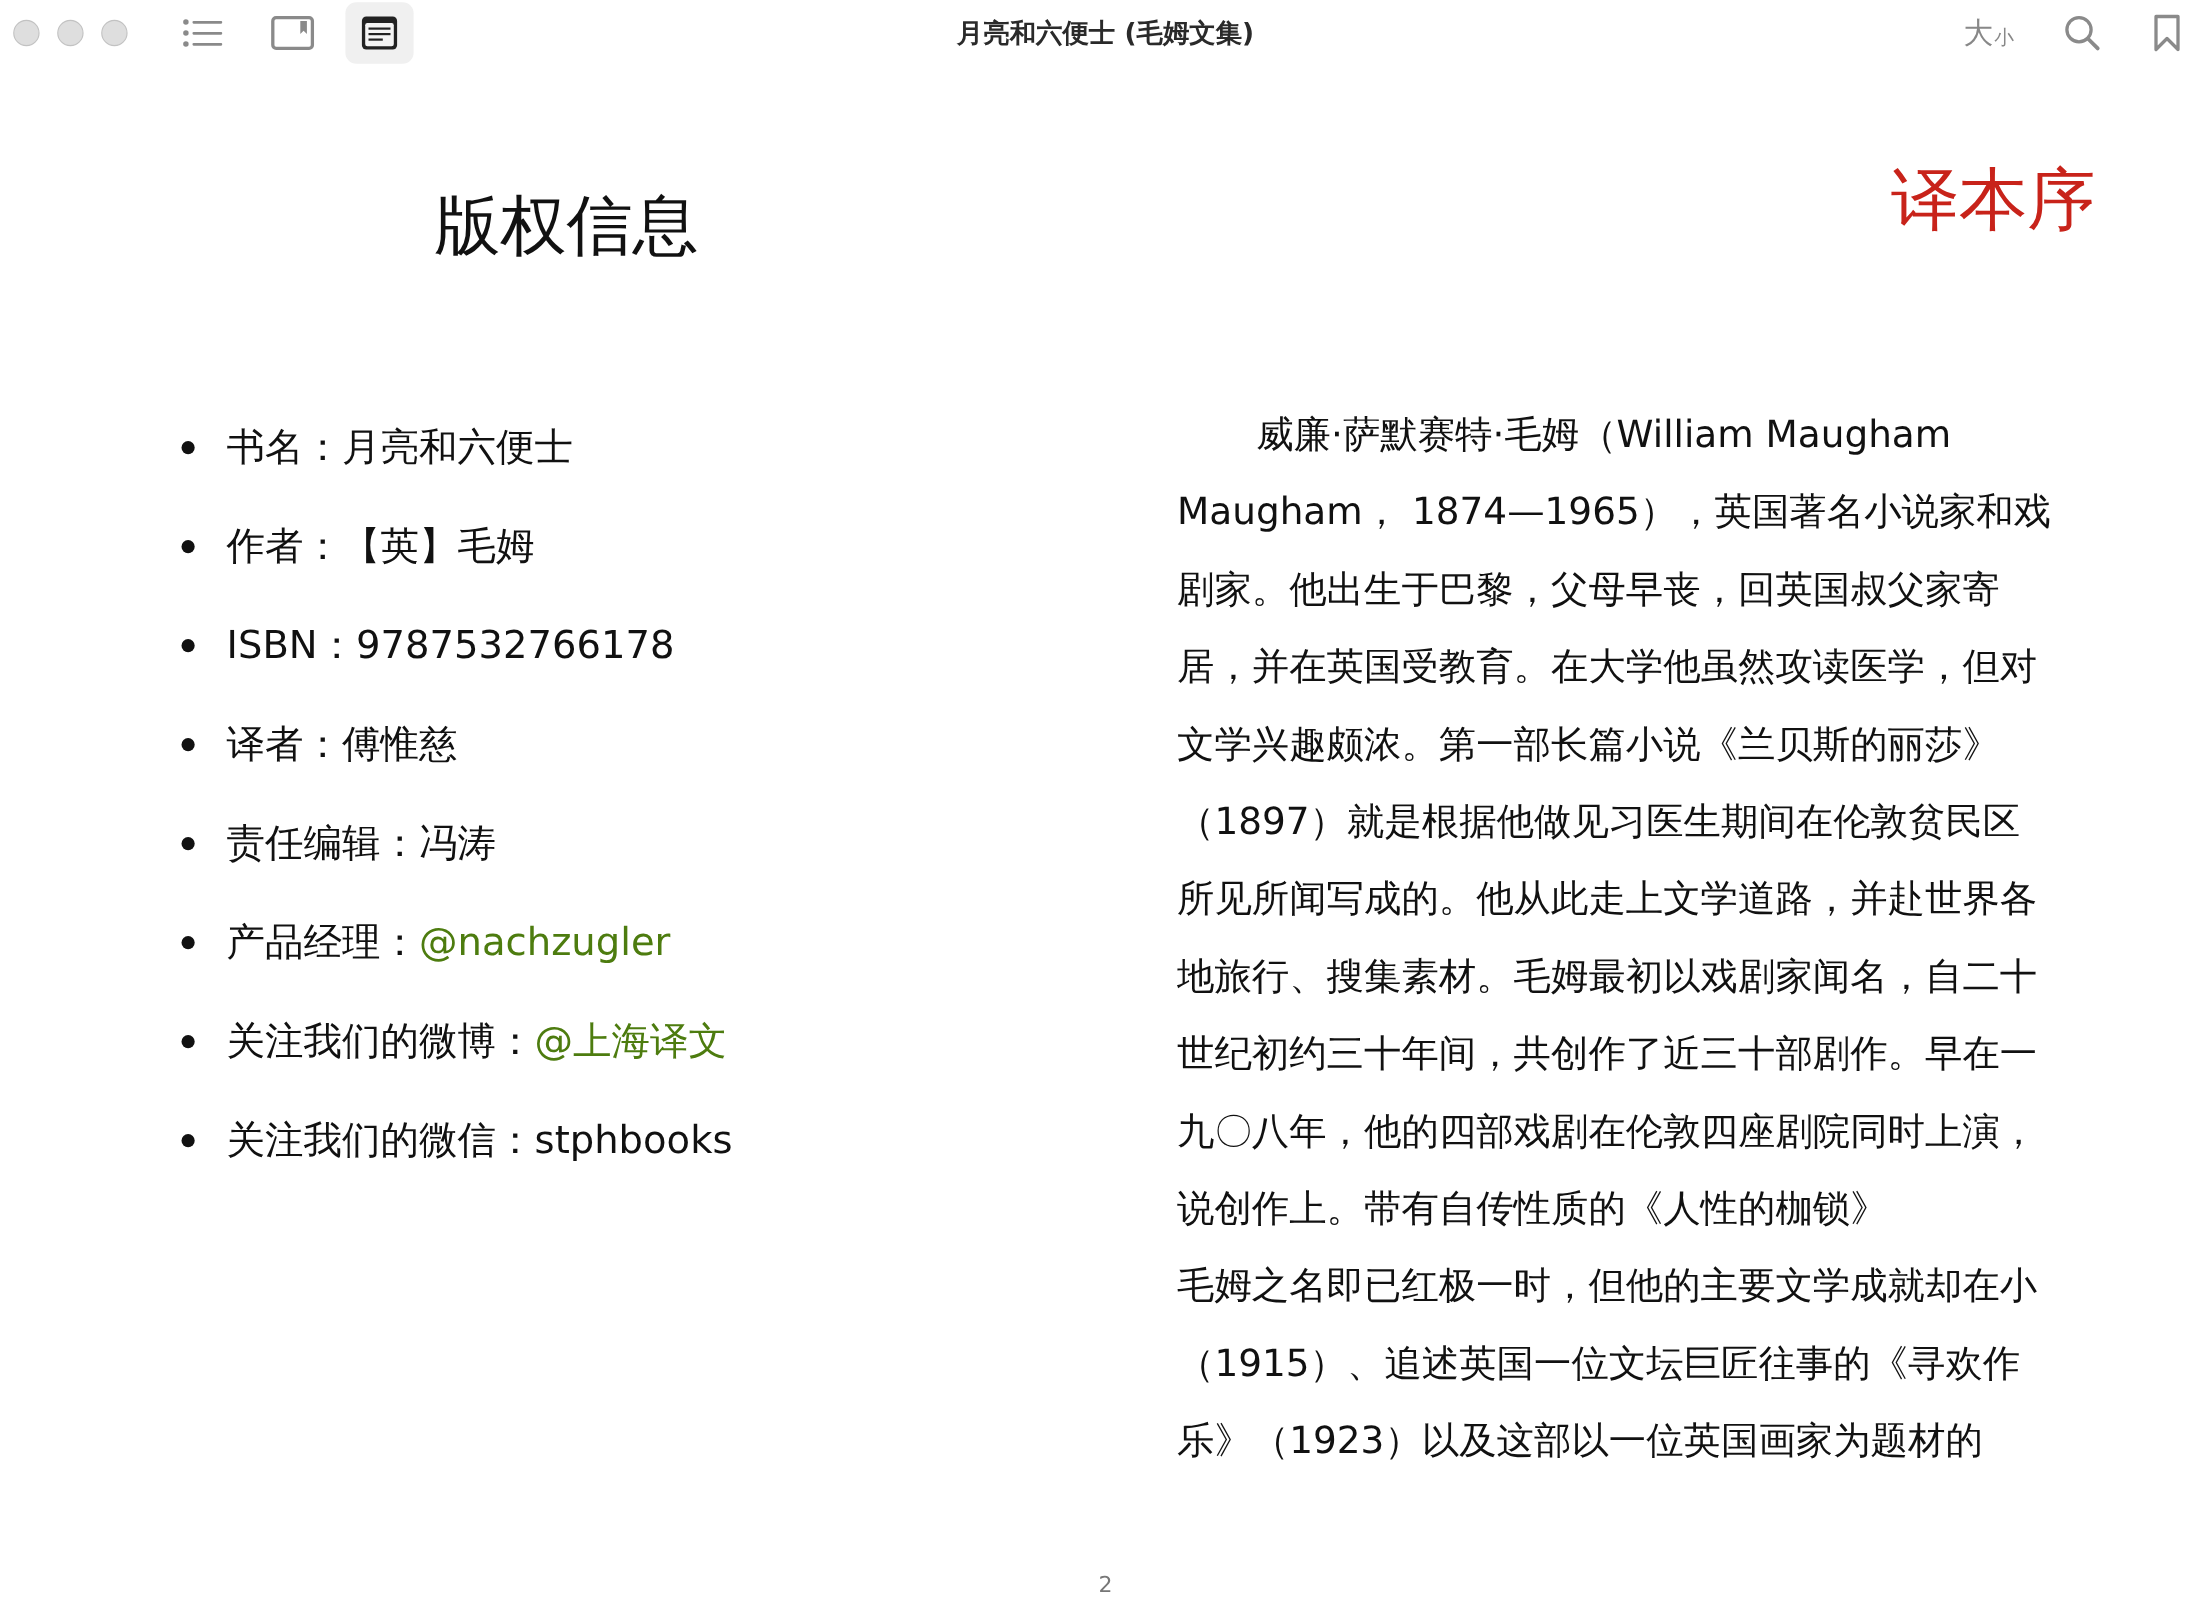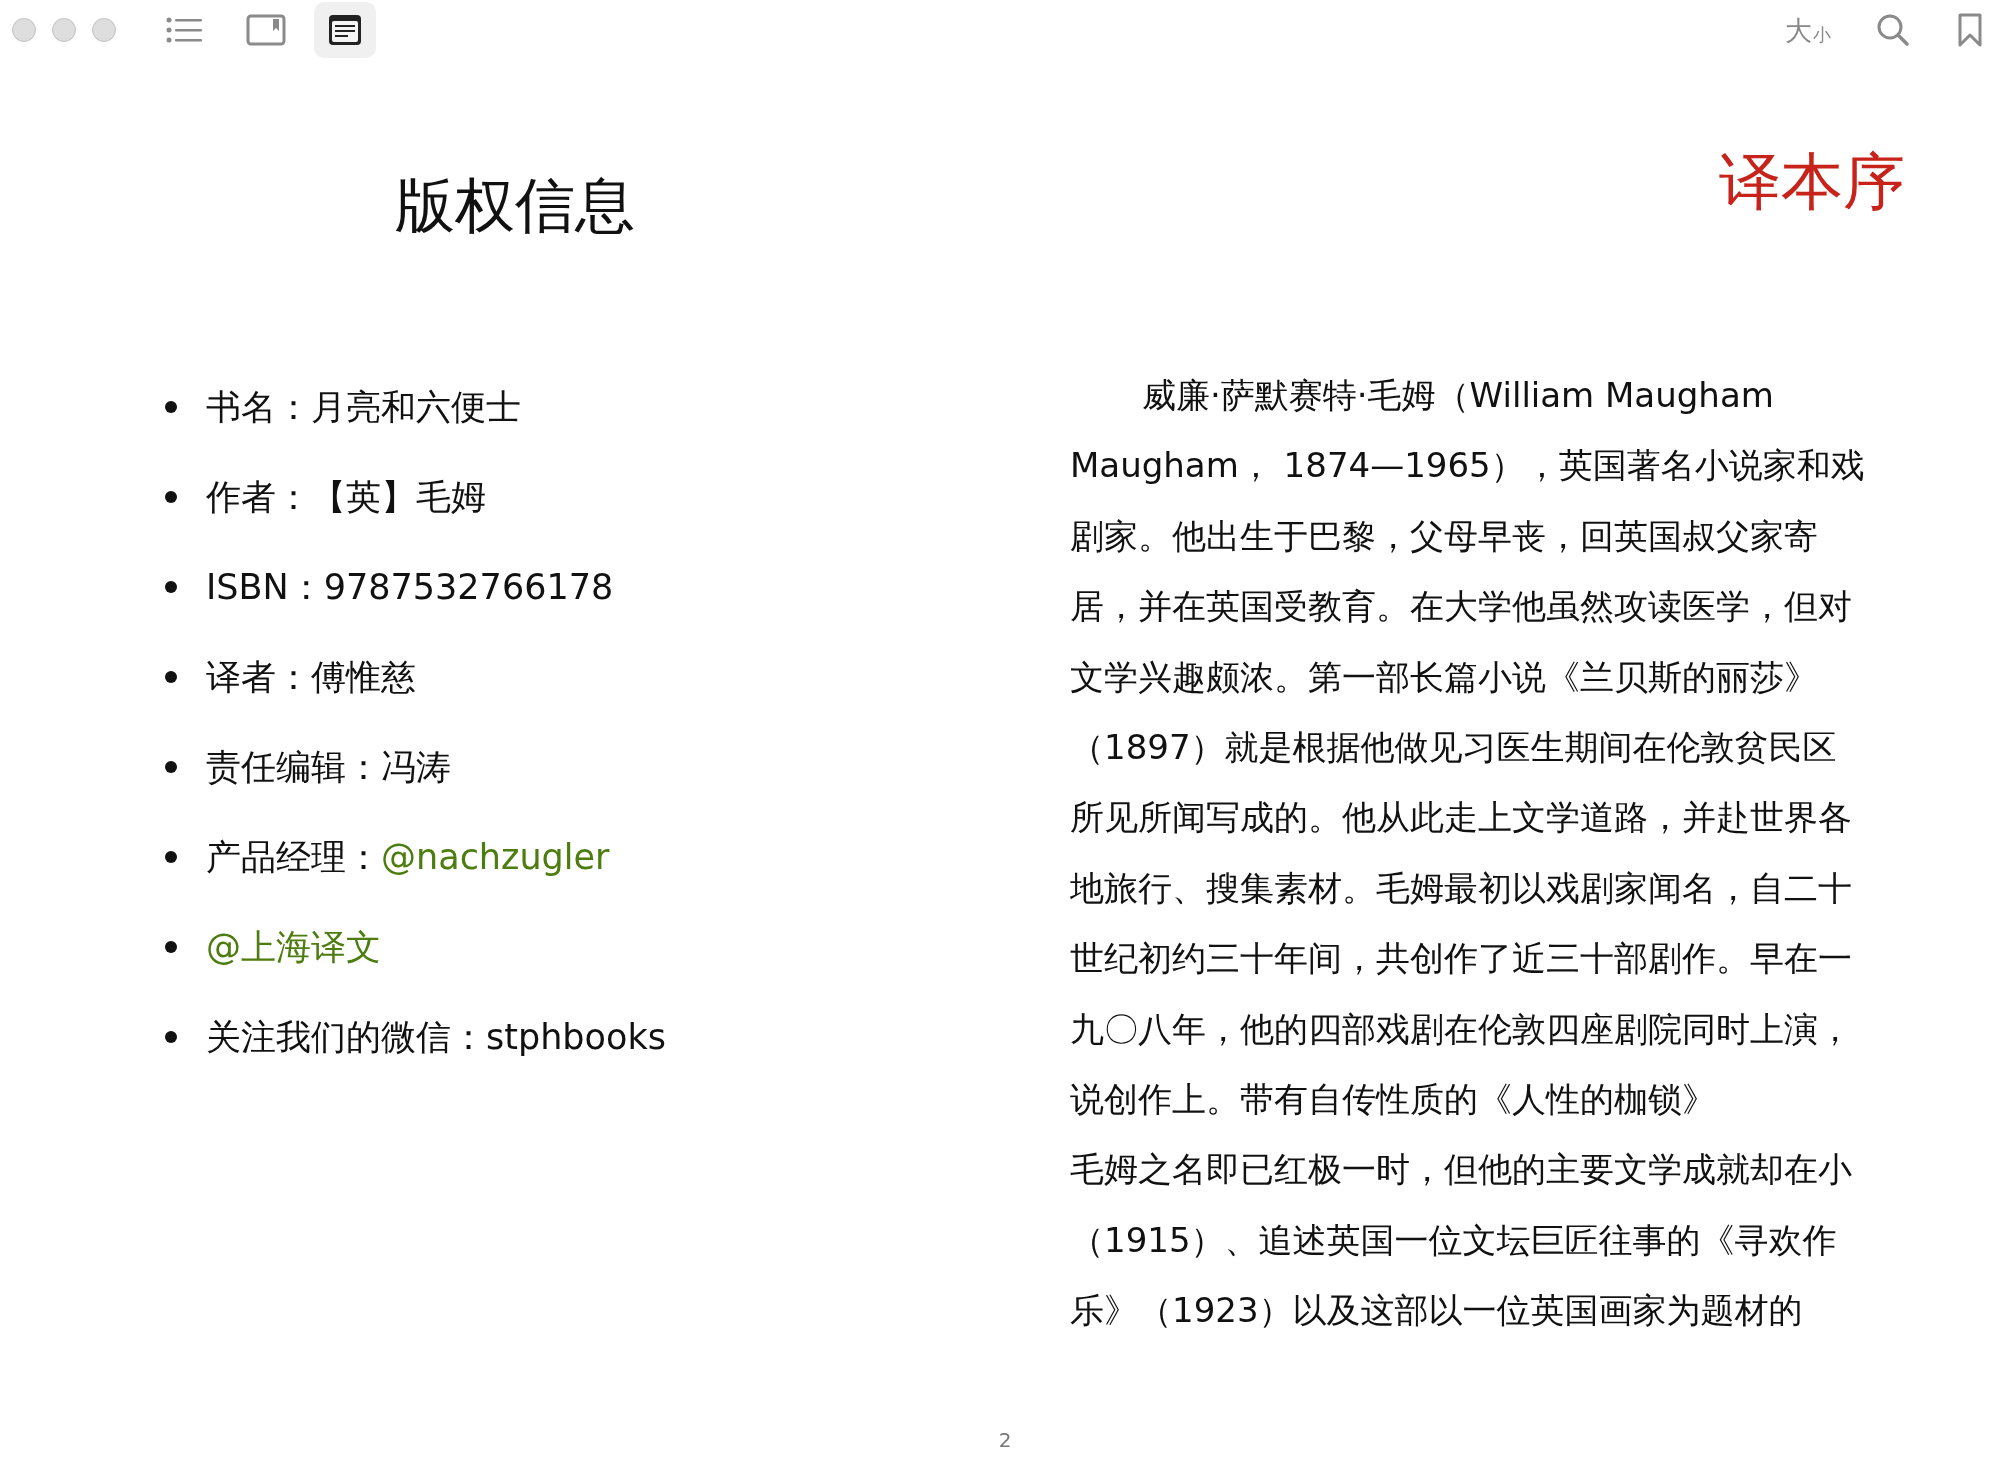--- a/index.html
+++ b/index.html
@@ -106,20 +106,23 @@
   <div class="tb-btn active" style="left:314px;">
     <svg width="34" height="32" viewBox="0 0 34 32">
       <rect x="1" y="1" width="32" height="30" rx="4" fill="#222"></rect>
       <rect x="4" y="7" width="26" height="21" rx="2" fill="#f4f4f4"></rect>
       <rect x="7" y="11" width="20" height="2" fill="#222"></rect>
       <rect x="7" y="16" width="20" height="2" fill="#222"></rect>
       <rect x="7" y="21" width="13" height="2" fill="#222"></rect>
     </svg>
   </div>
 
+  <div class="window-title">
+    <span>月亮和六便士 (毛姆文集)</span>
+  </div>
 
   <div class="fontsize-btn">
     <span class="big">大</span>
     <span class="small">小</span>
   </div>
 
   <div class="tb-btn" style="left:1863px; width:60px;">
     <svg width="36" height="36" viewBox="0 0 36 36">
       <circle cx="15" cy="15" r="11" fill="none" stroke="#8a8a8a" stroke-width="3"></circle>
       <line x1="23" y1="23" x2="32" y2="32" stroke="#8a8a8a" stroke-width="3.5" stroke-linecap="round"></line>
@@ -161,20 +164,21 @@
       <span>责任编辑：</span>
       <span>冯涛</span>
     </li>
     <li class="info-item">
       <span class="bullet"></span>
       <span>产品经理：</span>
       <a class="link">@nachzugler</a>
     </li>
     <li class="info-item">
       <span class="bullet"></span>
+      <span>关注我们的微博：</span>
       <a class="link">@上海译文</a>
     </li>
     <li class="info-item">
       <span class="bullet"></span>
       <span>关注我们的微信：</span>
       <span>stphbooks</span>
     </li>
   </ul>
 </div>
 

